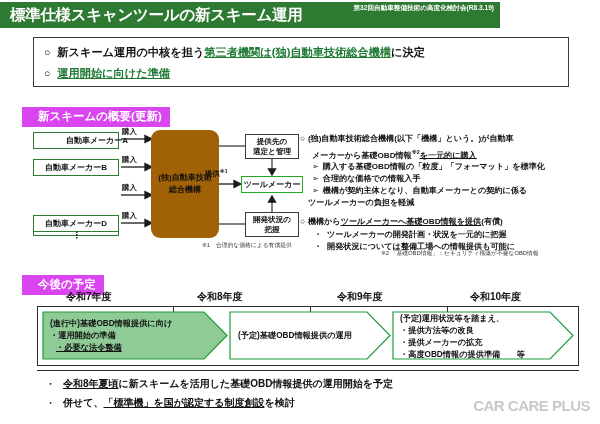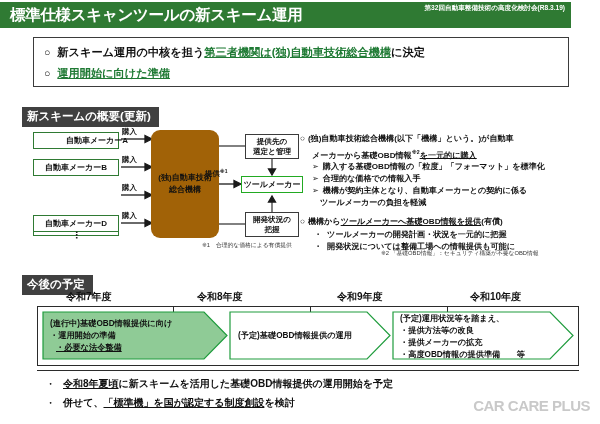--- a/index.html
+++ b/index.html
@@ -13,21 +13,21 @@
     position: relative;
     overflow: hidden;
     font-family: "Liberation Sans", "DejaVu Sans", sans-serif;
     color: #111111;
   }
 
   
   .title-bar {
     position: absolute;
     left: 0; top: 2px;
-    width: 571px; height: 26px;
+    width: 500px; height: 26px;
     background: #2f7a33;
     display: flex;
     align-items: center;
   }
   .title-bar .title-text {
     color: #ffffff;
     font-size: 15.5px;
     font-weight: bold;
     margin-left: 10px;
     letter-spacing: -0.3px;
@@ -69,25 +69,25 @@
   }
   .hl {
     color: #1f7a34;
     text-decoration: underline;
     text-underline-offset: 1px;
   }
 
   
   .sec-chip {
     position: absolute;
-    background: #404040;
+    background: #d946ef;
     color: #ffffff;
     font-size: 11.5px;
     font-weight: bold;
-    padding: 2px 8px 3px 5px;
+    padding: 2px 8px 3px 16px;
     white-space: nowrap;
     box-sizing: border-box;
   }
   #sec-overview { left: 22px; top: 107px; }
   #sec-schedule { left: 22px; top: 275px; }
 
   
   .diagram { position: absolute; left: 0; top: 128px; width: 300px; height: 130px; }
 
   .maker-box {
@@ -236,21 +236,21 @@
   }
   .rb-sub .mark { margin-right: 4px; color: #222; }
   .rb-sub2 {
     display: flex;
     font-size: 8.1px;
     font-weight: bold;
     line-height: 12px;
     margin-left: 14px;
   }
   .rb-sub2 .mark { margin-right: 5px; }
-  .rb-cont { margin-left: 20px; font-size: 8.1px; font-weight: bold; line-height: 12px; }
+  .rb-cont { margin-left: 8px; font-size: 8.1px; font-weight: bold; line-height: 12px; }
   .ul { text-decoration: underline; text-underline-offset: 1px; }
   .note2 {
     position: absolute;
     left: 381px; top: 249px;
     font-size: 5.8px;
     white-space: nowrap;
     color: #333;
   }
   sup.ref { font-size: 5.2px; }
 

